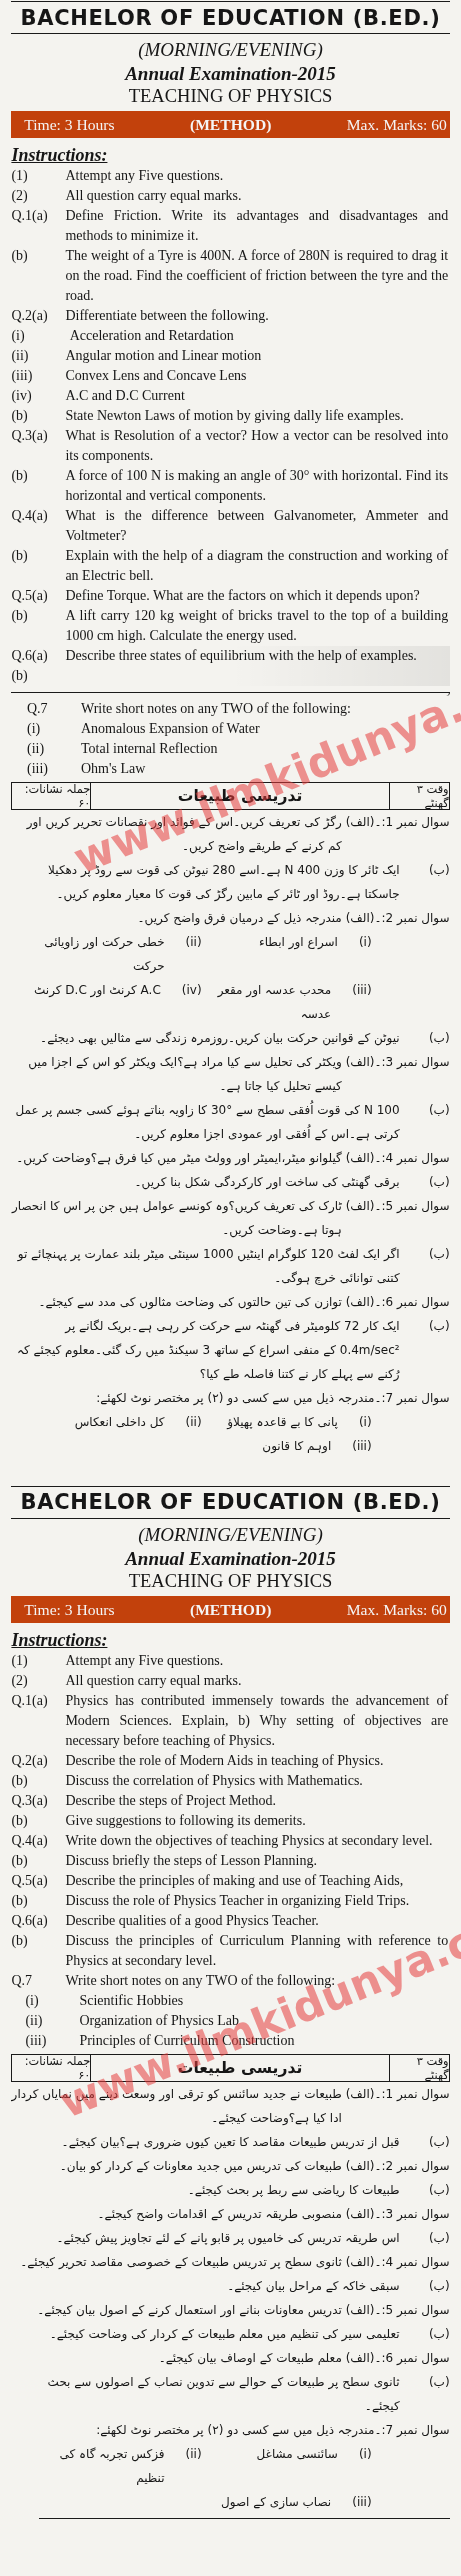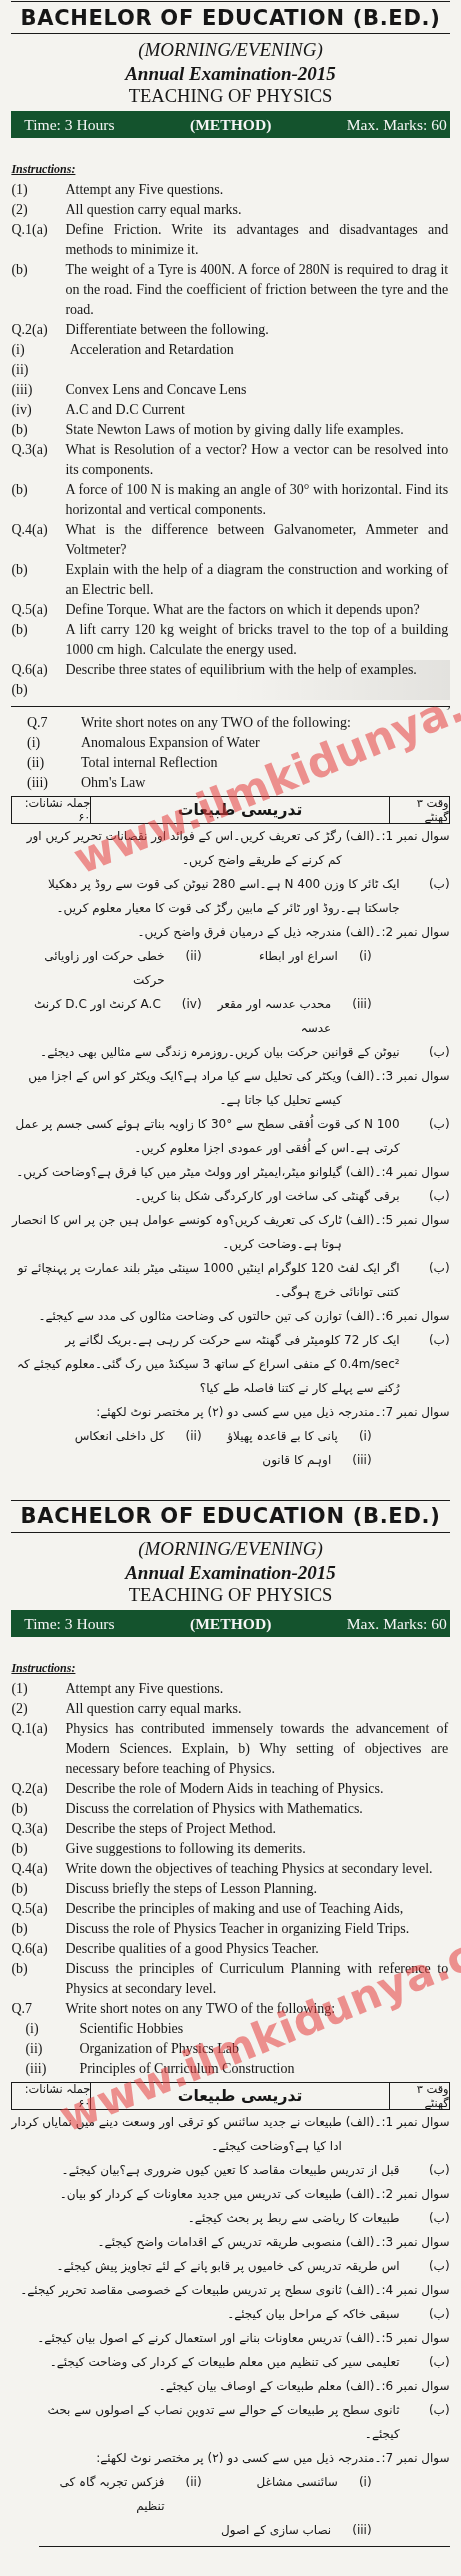--- a/index.html
+++ b/index.html
@@ -4,23 +4,23 @@
 <style>
   * { box-sizing: border-box; margin: 0; padding: 0; }
   html, body { width: 461px; background: #f4f3ef; }
   body { font-family: "Liberation Serif", "DejaVu Serif", serif; color: #161616; }
   .paper { width: 461px; padding: 0 11.4px 0 11.4px; position: relative; }
   .rule { height: 0; border-top: 1.4px solid #1a1a1a; margin: 0; }
   .bed-title { font-family: "DejaVu Sans", sans-serif; font-weight: bold; font-size: 21px; text-align: center; letter-spacing: 0.7px; line-height: 28px; padding: 1.4px 0; }
   .sub-italic { font-style: italic; text-align: center; font-size: 19px; line-height: 23.4px; }
   .sub-exam { font-style: italic; font-weight: bold; text-align: center; font-size: 19px; line-height: 23.4px; }
   .sub-subject { text-align: center; font-size: 18.5px; line-height: 23.4px; }
-  .bar { background: #14532d; color: #f5f5f5; display: flex; justify-content: space-between; align-items: center; height: 27px; padding: 0 2.8px 0 12.8px; margin-top: 2.8px; font-size: 15.6px; }
+  .bar { background: #c2410c; color: #f5f5f5; display: flex; justify-content: space-between; align-items: center; height: 27px; padding: 0 2.8px 0 12.8px; margin-top: 2.8px; font-size: 15.6px; }
   .bar .method { font-weight: bold; }
-  .instructions { font-style: italic; font-weight: bold; font-size: 12px; text-decoration: underline; margin-top: 21px; line-height: 21px; }
+  .instructions { font-style: italic; font-weight: bold; font-size: 18px; text-decoration: underline; margin-top: 7px; line-height: 21px; }
   .row { display: flex; font-size: 14px; line-height: 20px; }
   .row .lbl { width: 54px; flex: 0 0 54px; }
   .row .txt { flex: 1; text-align: justify; padding-right: 1.4px; }
   .row.sub2 .lbl { padding-left: 14px; width: 68px; flex: 0 0 68px; }
   .curve-rule { border-top: 1.4px solid #1a1a1a; border-radius: 0 0 12.8px 0; margin: 5.7px 0 2.8px 0; height: 4.3px; border-right: 1.4px solid #1a1a1a; }
   .q7block { padding-left: 15.6px; }
   .urdu-head { display: flex; border: 1.4px solid #1a1a1a; height: 28px; margin-top: 2.8px; direction: rtl; font-family: "DejaVu Sans", sans-serif; }
   .urdu-head .cell { display: flex; align-items: center; justify-content: center; font-size: 11.4px; }
   .urdu-head .c-time { width: 60px; border-left: 1.4px solid #1a1a1a; }
   .urdu-head .c-title { flex: 1; font-size: 15.6px; font-weight: bold; border-left: 1.4px solid #1a1a1a; }
@@ -71,20 +71,21 @@
   <div class="row">
       <span class="lbl">Q.2(a)</span>
       <span class="txt">Differentiate between the following.</span>
     </div>
   <div class="row">
       <span class="lbl">(i)</span>
       <span class="txt" style="padding-left:4.3px">Acceleration and Retardation</span>
     </div>
   <div class="row">
       <span class="lbl">(ii)</span>
+      <span class="txt">Angular motion and Linear motion</span>
     </div>
   <div class="row">
       <span class="lbl">(iii)</span>
       <span class="txt">Convex Lens and Concave Lens</span>
     </div>
   <div class="row">
       <span class="lbl">(iv)</span>
       <span class="txt">A.C and D.C Current</span>
     </div>
   <div class="row">

